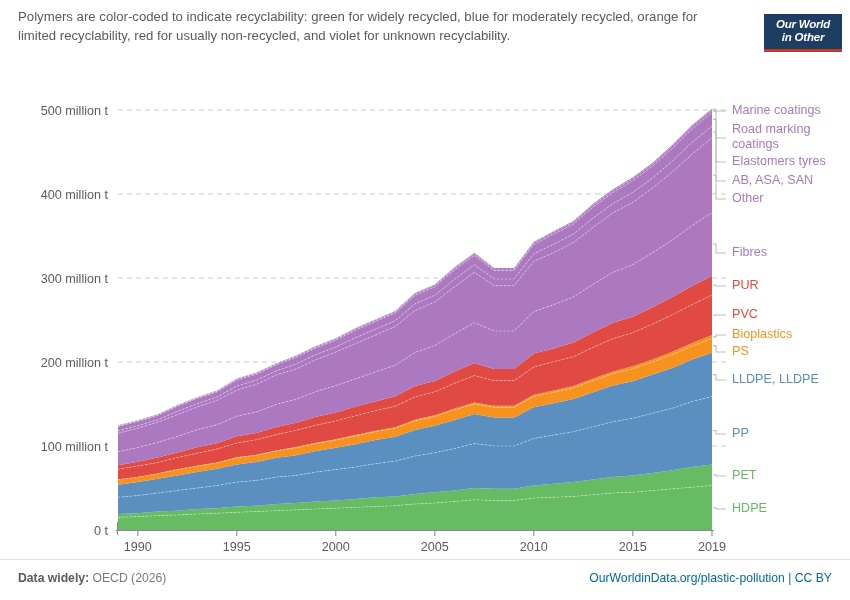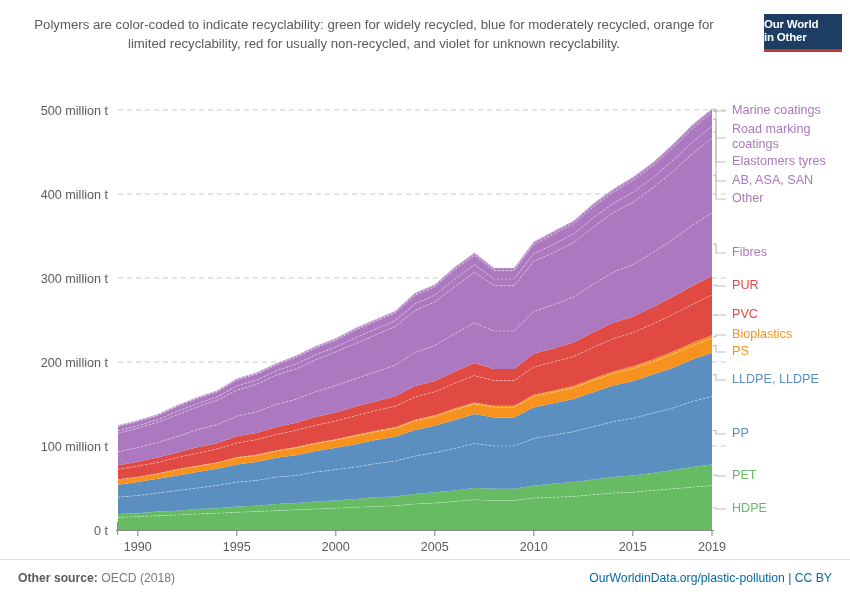--- a/index.html
+++ b/index.html
@@ -19,36 +19,36 @@
     font-family:"Liberation Serif", serif;
     font-size:26.5px;
     font-weight:700;
     color:#1d1d1d;
     letter-spacing:-0.2px;
     line-height:1.15;
     margin:0;
     white-space:nowrap;
   }
   .subtitle{
-    margin-top:8px;
     font-size:13.2px;
     line-height:1.42;
     color:#5b5b5b;
     max-width:712px;
-    text-align:center;
   }
 
   
   .owid-logo{
     position:absolute;right:8px;top:14px;
     width:78px;
     background:#1d3d63;
     border-bottom:3px solid #c0392b;
     padding:4px 0 5px 0;
+    text-align:center;
     box-sizing:border-box;
+    font-style:italic;
   }
   .owid-logo span{
     display:block;
     color:#ffffff;
     font-family:"Liberation Sans", sans-serif;
     font-weight:700;
     font-size:11.5px;
     line-height:1.14;
     letter-spacing:-0.2px;
   }
@@ -196,19 +196,19 @@
           <text x="732" y="380" fill="#5b8fc0" class="legend-label">LLDPE, LLDPE</text>
           <text x="732" y="434" fill="#5b8fc0" class="legend-label">PP</text>
           <text x="732" y="476" fill="#66bb63" class="legend-label">PET</text>
           <text x="732" y="509" fill="#66bb63" class="legend-label">HDPE</text>
         </g>
       </svg>
   </div>
 
   <div class="footer">
     <div class="footer-left">
-      <b>Other source:</b>
-      <span>OECD (2018)</span>
+      <b>Data widely:</b>
+      <span>OECD (2026)</span>
     </div>
     <div class="footer-right">OurWorldinData.org/plastic-pollution | CC BY</div>
   </div>
 
 </div>
 
 </body></html>

